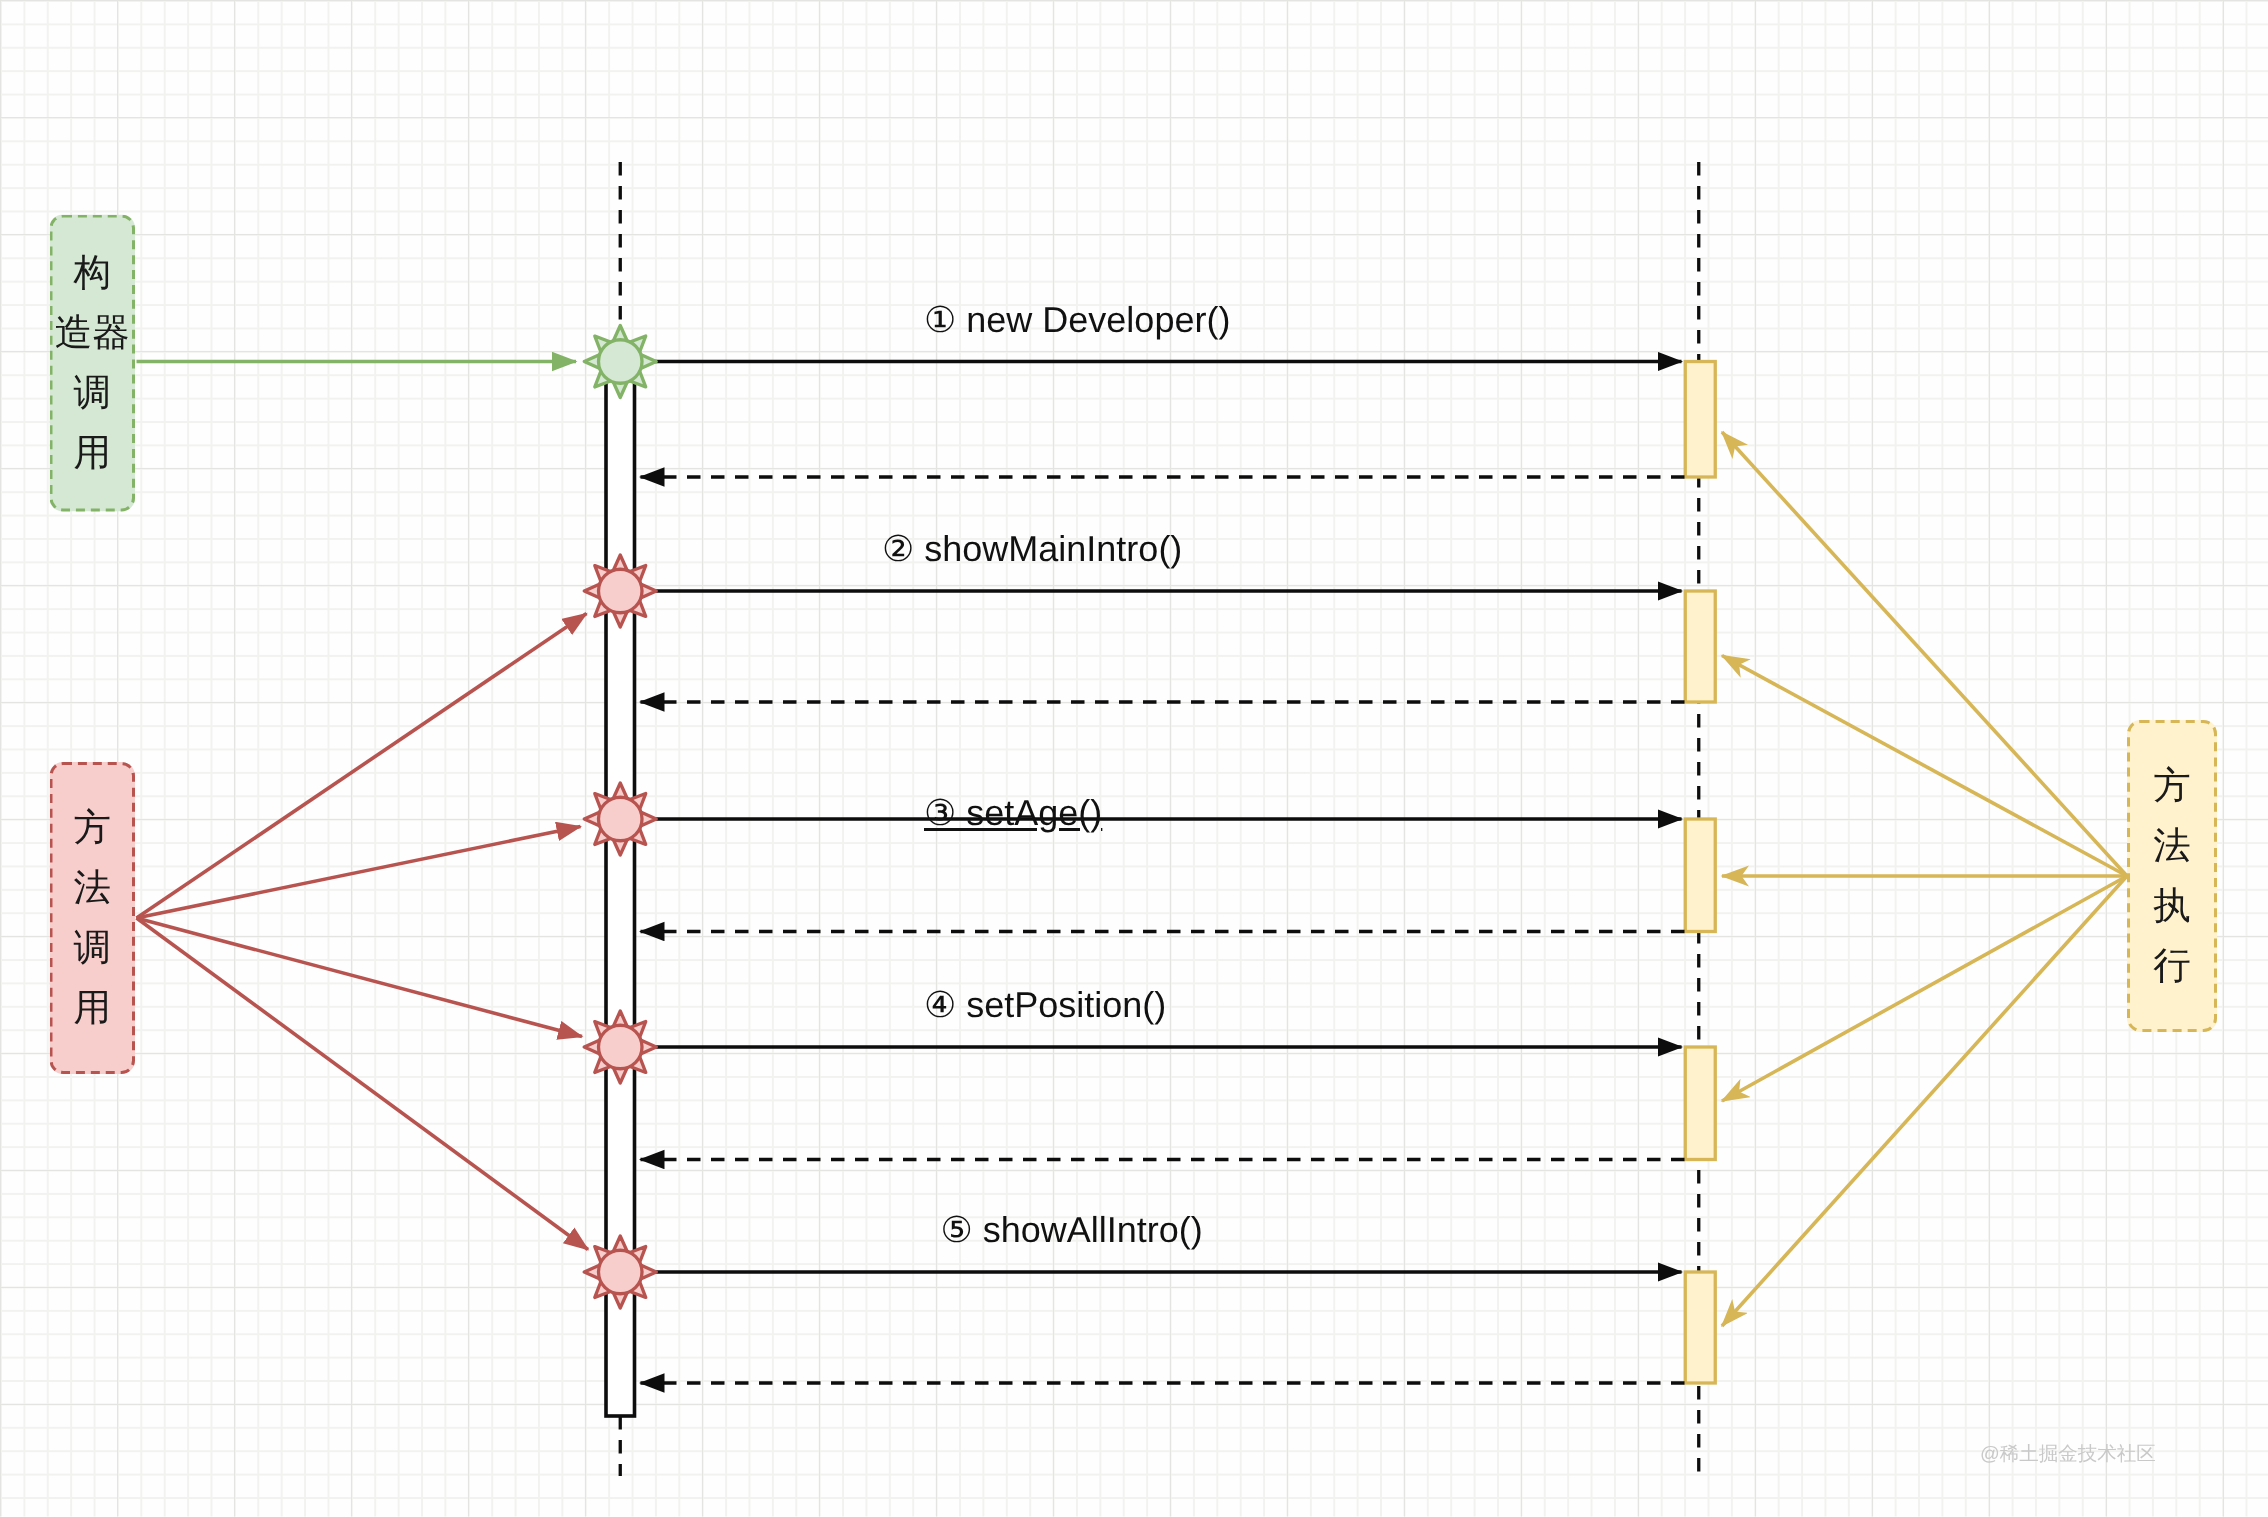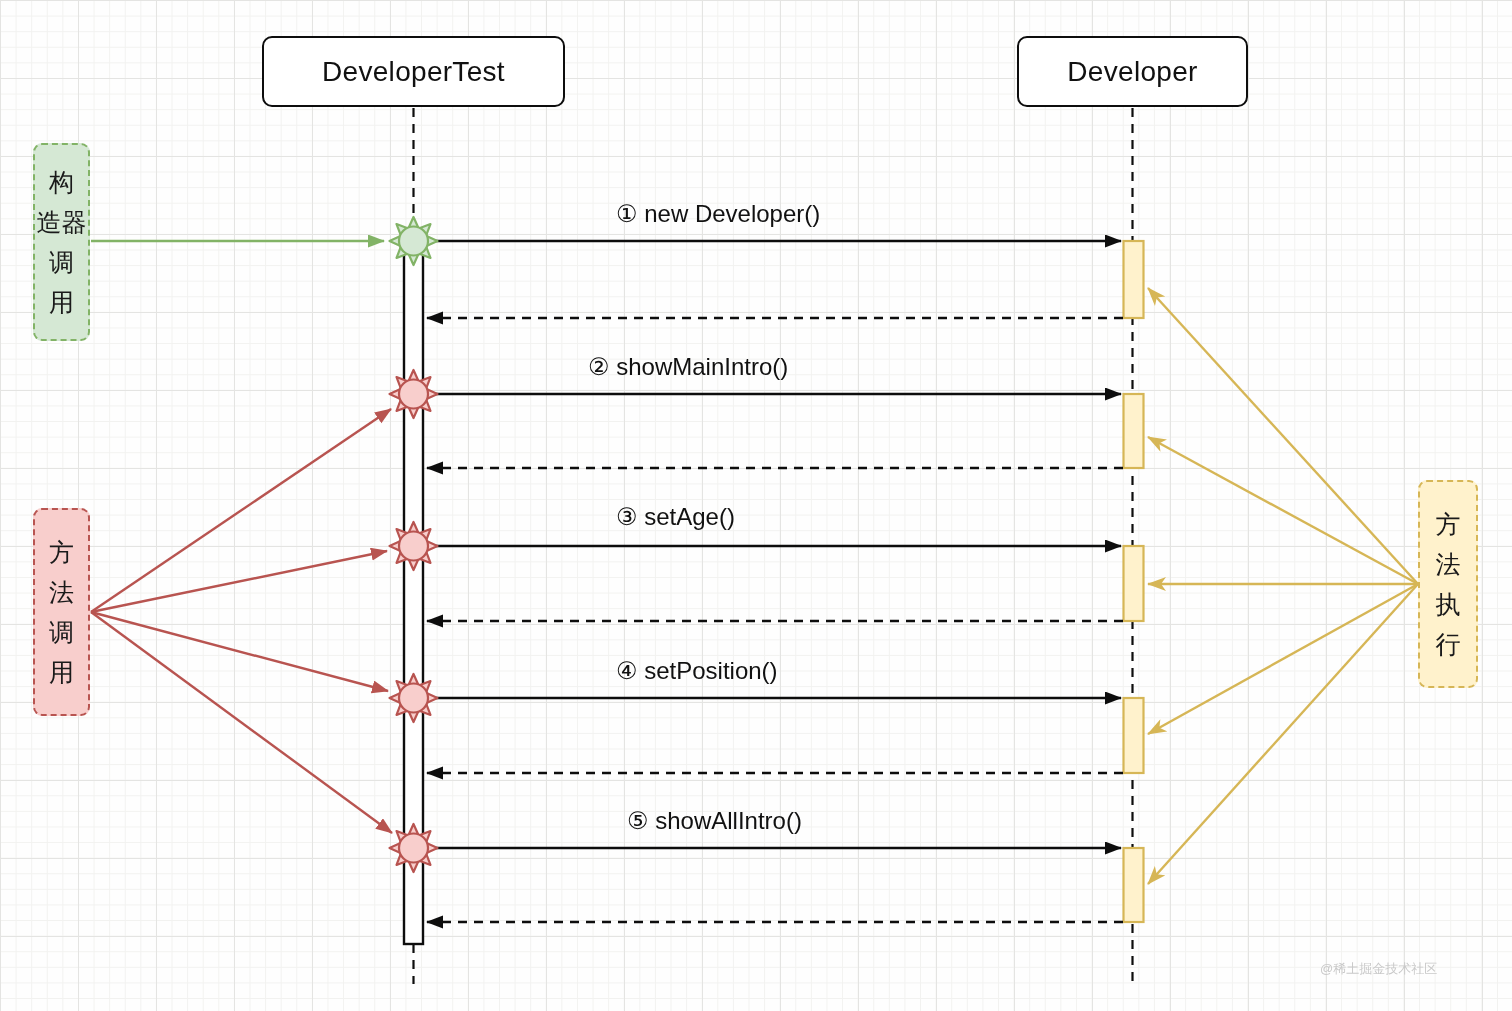--- a/index.html
+++ b/index.html
@@ -117,26 +117,24 @@
     <line x1="1418" y1="584" x2="1148" y2="734" stroke="#d6b656" stroke-width="2.4" marker-end="url(#ah-yellow)"></line>
     <line x1="1418" y1="584" x2="1148" y2="884" stroke="#d6b656" stroke-width="2.4" marker-end="url(#ah-yellow)"></line>
 
     <use href="#sunburst" x="413.5" y="241" style="fill:#d5e8d4;stroke:#82b366"></use>
     <use href="#sunburst" x="413.5" y="394" style="fill:#f8cecc;stroke:#b85450"></use>
     <use href="#sunburst" x="413.5" y="546" style="fill:#f8cecc;stroke:#b85450"></use>
     <use href="#sunburst" x="413.5" y="698" style="fill:#f8cecc;stroke:#b85450"></use>
     <use href="#sunburst" x="413.5" y="848" style="fill:#f8cecc;stroke:#b85450"></use>
   </svg>
 
-  <div class="participant" style="left:262px;top:36px;width:303px;height:71px;">DeveloperTest</div>
-  <div class="participant" style="left:1017px;top:36px;width:231px;height:71px;">Developer</div>
 
   <div class="msg-label" style="left:616px;top:200px;text-align:center;">① new Developer()</div>
   <div class="msg-label" style="left:588px;top:353px;">② showMainIntro()</div>
-  <div class="msg-label" style="left:616px;top:503px;">③ setAge()</div>
+  <div class="msg-label" style="left:616px;top:529px;text-decoration:underline;">③ setAge()</div>
   <div class="msg-label" style="left:616px;top:657px;">④ setPosition()</div>
   <div class="msg-label" style="left:627px;top:807px;">⑤ showAllIntro()</div>
 
   <div class="note green" style="left:33px;top:143px;width:57px;height:198px;">
     <span>构</span>
     <span>造器</span>
     <span>调</span>
     <span>用</span>
   </div>
   <div class="note red" style="left:33px;top:508px;width:57px;height:208px;">

